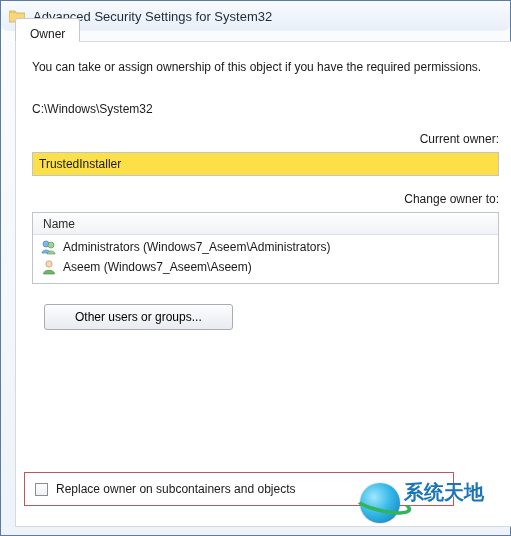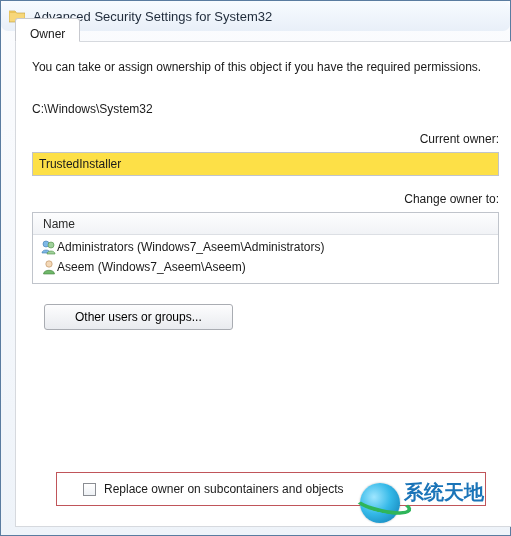--- a/index.html
+++ b/index.html
@@ -87,43 +87,43 @@
     background: linear-gradient(#fdfdfe, #f1f3f6);
     display: flex; align-items: center;
     padding: 0 10px;
     font-size: 12px;
     color: #2a2a2a;
   }
   .lv-body { padding: 2px 8px 6px 8px; }
   .lv-item {
     display: flex; align-items: center;
     height: 20px;
+    gap: 6px;
   }
   .icon16 { width: 16px; height: 16px; flex: 0 0 16px; }
   .btn {
     height: 26px;
     border: 1px solid #a9acb2;
     border-radius: 3px;
     background: linear-gradient(#fdfdfe, #e9ebef);
     padding: 0 30px;
     font-family: inherit;
     font-size: 12px;
     cursor: default;
     margin-left: 12px;
   }
   .replace-box {
     position: absolute;
     left: 8px; bottom: 20px;
     width: 430px; height: 34px;
     border: 1px solid #c0555a;
     display: flex; align-items: center;
-    padding: 0 26px;
+    padding: 0 10px;
     gap: 8px;
     background: rgba(255,255,255,0.5);
-    margin-left: 32px;
   }
   .chk {
     width: 13px; height: 13px;
     border: 1px solid #8a8d93;
     background: linear-gradient(#fff, #eef1f5);
   }
   .watermark {
     position: absolute;
     right: 0; bottom: 12px;
     width: 150px; height: 42px;

